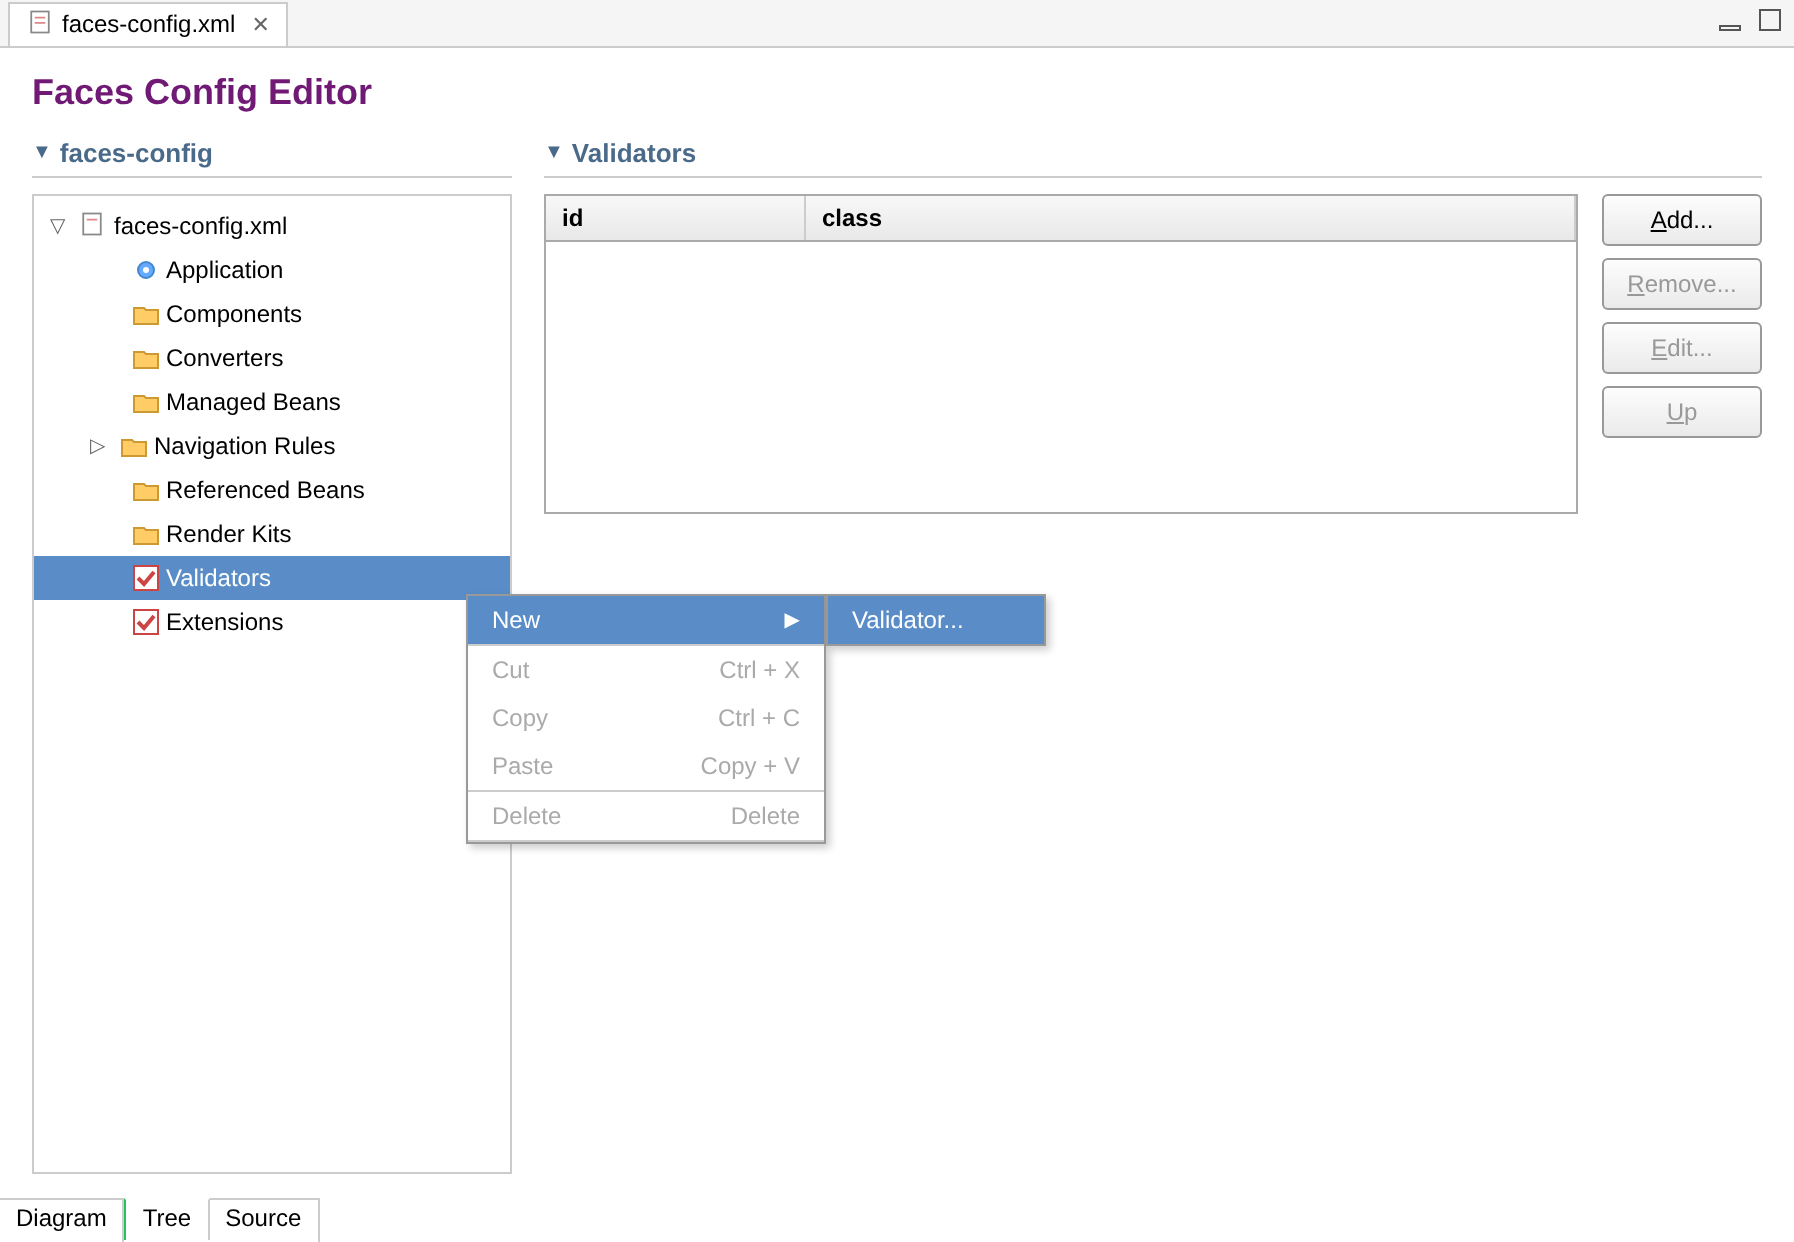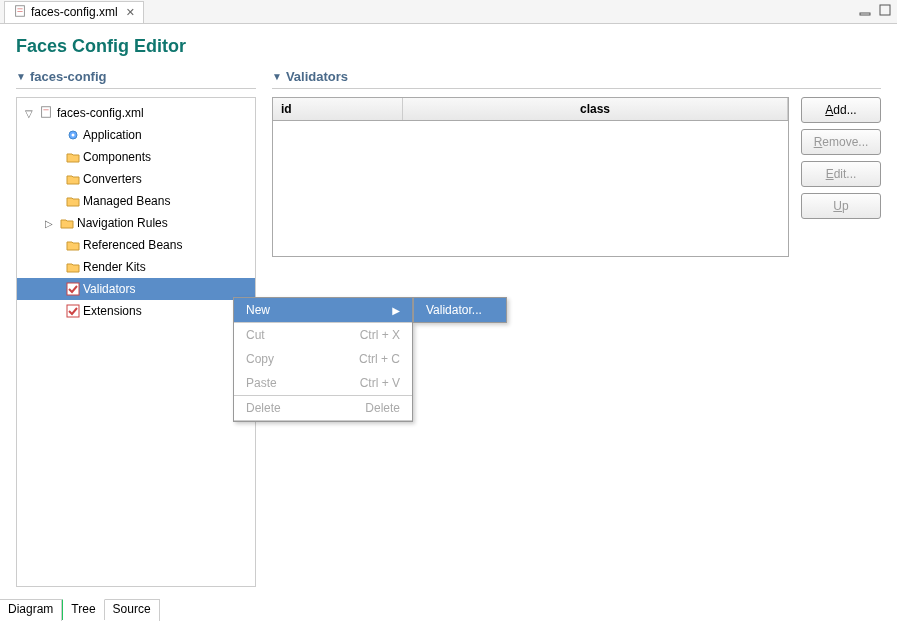--- a/index.html
+++ b/index.html
@@ -4,21 +4,21 @@
 <style>
   * { box-sizing: border-box; margin: 0; padding: 0; font-family: Arial, sans-serif; }
   body { background: #fff; width: 897px; height: 621px; overflow: hidden; position: relative; }
   
   .tab-bar { height: 24px; background: #f5f5f5; border-bottom: 1px solid #ccc; display: flex; align-items: center; padding-left: 4px; position: relative; }
   .tab { display: flex; align-items: center; background: #fff; border: 1px solid #ccc; border-bottom: none; padding: 2px 8px; height: 22px; font-size: 12px; gap: 4px; }
   .tab-close { cursor: pointer; font-size: 11px; color: #666; margin-left: 4px; }
   .window-controls { position: absolute; right: 4px; top: 2px; display: flex; gap: 4px; }
   .wc-btn { width: 16px; height: 16px; font-size: 12px; cursor: pointer; display: flex; align-items: center; justify-content: center; }
   
-  .editor-title { font-size: 18px; font-weight: bold; color: #0f766e; padding: 12px 16px 8px; background: #fff; }
+  .editor-title { font-size: 18px; font-weight: bold; color: #701a75; padding: 12px 16px 8px; background: #fff; }
   
   .main-area { display: flex; gap: 16px; padding: 0 16px 8px; height: 530px; }
   
   .left-panel { width: 240px; display: flex; flex-direction: column; }
   .right-panel { flex: 1; display: flex; flex-direction: column; }
   
   .section-header { display: flex; align-items: center; gap: 4px; font-size: 13px; font-weight: bold; color: #4a6a8a; padding: 4px 0; border-bottom: 1px solid #ccc; cursor: pointer; }
   .section-header .arrow { font-size: 10px; color: #4a6a8a; }
   
   .tree-container { border: 1px solid #ccc; flex: 1; margin-top: 8px; padding: 4px 0; overflow: auto; background: #fff; }
@@ -28,39 +28,39 @@
   .tree-indent-1 { padding-left: 28px; }
   .tree-indent-2 { padding-left: 48px; }
   .tree-arrow { width: 12px; font-size: 10px; color: #666; }
   .tree-icon { width: 16px; height: 16px; display: flex; align-items: center; justify-content: center; }
   
   .table-area { display: flex; gap: 12px; margin-top: 8px; }
   .table-container { flex: 1; border: 1px solid #aaa; height: 160px; background: #fff; }
   .table-header { display: flex; background: linear-gradient(#f8f8f8, #e8e8e8); border-bottom: 1px solid #aaa; font-weight: bold; }
   .table-header-cell { padding: 4px 8px; font-size: 12px; border-right: 1px solid #ccc; }
   .th-id { width: 130px; }
-  .th-class { flex: 1; text-align: center; }
+  .th-class { flex: 1; }
   
   .button-col { display: flex; flex-direction: column; gap: 6px; width: 80px; }
   .btn { border: 1px solid #999; border-radius: 3px; background: linear-gradient(#fdfdfd, #eaeaea); padding: 5px 0; font-size: 12px; cursor: pointer; text-align: center; }
   .btn.disabled { color: #999; cursor: default; }
   .btn .underline { text-decoration: underline; }
   
   .bottom-tabs { position: absolute; bottom: 0; left: 0; display: flex; height: 22px; background: #fff; border-top: 1px solid #ccc; }
   .bottom-tab { padding: 2px 8px; font-size: 12px; border-right: 1px solid #ccc; cursor: pointer; }
   .bottom-tab.active { background: #fff; border-top: 1px solid #fff; position: relative; top: -1px; border-left: 1px solid #22c55e; }
   
   .context-menu { position: absolute; background: #fff; border: 1px solid #999; box-shadow: 2px 2px 4px rgba(0,0,0,0.2); width: 180px; z-index: 100; }
   .menu-item { display: flex; justify-content: space-between; align-items: center; padding: 5px 12px; font-size: 12px; cursor: pointer; }
   .menu-item.highlighted { background: #5a8dc8; color: #fff; }
   .menu-item.disabled { color: #aaa; }
   .menu-sep { border-top: 1px solid #ccc; margin: 0; }
   .menu-arrow { font-size: 10px; }
   
-  .submenu { position: absolute; background: #be185d; border: 1px solid #999; box-shadow: 2px 2px 4px rgba(0,0,0,0.2); width: 94px; z-index: 101; }
+  .submenu { position: absolute; background: #be185d; border: 1px solid #999; box-shadow: 2px 2px 4px rgba(0,0,0,0.2); width: 110px; z-index: 101; }
   
   .icon-file { display: inline-block; }
   .icon-file svg { width: 14px; height: 14px; }
   .icon-folder svg { width: 14px; height: 14px; }
   .icon-gear svg { width: 12px; height: 12px; }
   .icon-check svg { width: 14px; height: 14px; }
   .icon-ext svg { width: 14px; height: 14px; }
 </style>
 </head>
 <body>
@@ -219,21 +219,21 @@
   <div class="menu-item disabled">
     <span>Cut</span>
     <span>Ctrl + X</span>
   </div>
   <div class="menu-item disabled">
     <span>Copy</span>
     <span>Ctrl + C</span>
   </div>
   <div class="menu-item disabled">
     <span>Paste</span>
-    <span>Ctrl + V</span>
+    <span>Copy + V</span>
   </div>
   <div class="menu-sep"></div>
   <div class="menu-item disabled">
     <span>Delete</span>
     <span>Delete</span>
   </div>
   <div class="menu-sep"></div>
 </div>
 
 <div class="submenu" style="left:413px; top:297px;">

